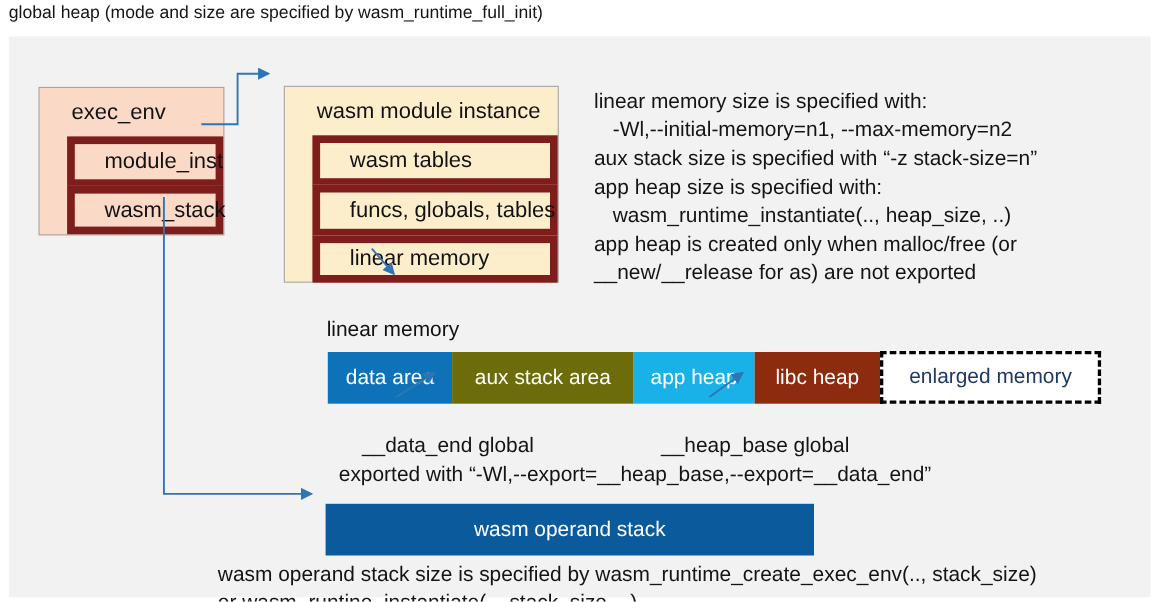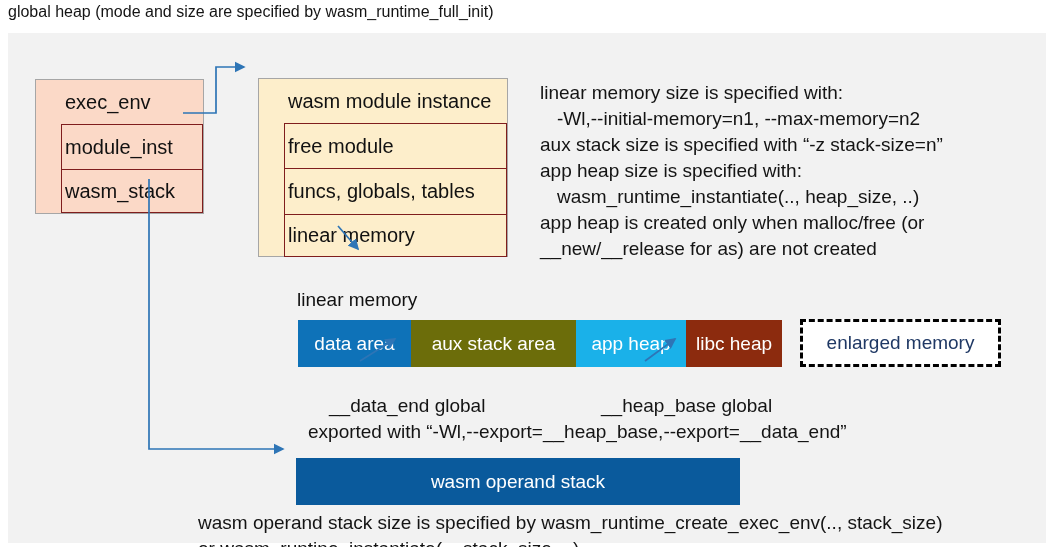--- a/index.html
+++ b/index.html
@@ -6,40 +6,40 @@
   body { font-family:"Liberation Sans", sans-serif; color:#111111; }
   .stage { position:relative; width:1054px; height:547px; background:#ffffff; overflow:hidden; }
   .title { position:absolute; left:8px; top:3px; font-size:16px; color:#141414; white-space:nowrap; }
   .panel { position:absolute; left:8px; top:33px; width:1038px; height:510px; background:#f2f2f2; }
 
   
   .structbox { position:absolute; box-sizing:border-box; border:1px solid #a6a6a6; }
   .exec-env { left:27px; top:46px; width:169px; height:135px; background:#fbd9c7; }
   .mod-inst { left:250px; top:45px; width:250px; height:179px; background:#fdeecb; }
   .box-head { height:44px; display:flex; align-items:center; padding-left:13px; font-size:20px; white-space:nowrap;margin-left:16px; }
-  .inner-row { position:absolute; left:25px; right:0; box-sizing:border-box; border:1px solid #7f1d1d;
-               display:flex; align-items:center; padding-left:3px; font-size:20px; white-space:nowrap; }
+  .inner-row { position:absolute; left:25px; right:0; box-sizing:border-box; border:7px solid #7f1d1d;
+               display:flex; align-items:center; padding-left:27px; font-size:20px; white-space:nowrap; }
   .exec-env .inner-row { background:#fbd9c7; }
   .mod-inst .inner-row { background:#fdeecb; }
   .exec-r0 { top:44px; height:46px; }
   .exec-r1 { top:89px; height:44px; }
   .mi-r0 { top:44px; height:46px; }
   .mi-r1 { top:89px; height:47px; }
   .mi-r2 { top:135px; height:43px; }
 
   
   .notes { position:absolute; left:532px; top:47px; font-size:19px; line-height:26px; color:#141414; }
   .notes div { white-space:nowrap; }
   .notes .indent { padding-left:17px; }
 
   
   .lm-label { position:absolute; left:289px; top:256px; font-size:19px; }
   .membar { position:absolute; left:290px; top:287px; height:47px; display:flex; }
   .seg { display:flex; align-items:center; justify-content:center; color:#ffffff; font-size:19px; white-space:nowrap; }
-  .seg0 { width:113px; } .seg1 { width:165px; } .seg2 { width:110px; } .seg3 { width:96px; }
+  .seg0 { width:113px; } .seg1 { width:165px; } .seg2 { width:110px; } .seg3 { width:114px; }
   .enlarged { position:absolute; left:792px; top:286px; width:201px; height:48px; box-sizing:border-box;
               background:#ffffff; border:3px dashed #000000; display:flex; align-items:center; justify-content:center;
               font-size:19px; white-space:nowrap; }
 
   
   .ann { position:absolute; font-size:19px; white-space:nowrap; color:#141414; }
   .ann-dataend { left:321px; top:362px; }
   .ann-heapbase { left:593px; top:362px; }
   .ann-exported { left:300px; top:388px; }
 
@@ -65,33 +65,33 @@
   <div class="panel">
 
     <div class="structbox exec-env">
       <div class="box-head">exec_env</div>
       <div class="inner-row exec-r0">module_inst</div>
       <div class="inner-row exec-r1">wasm_stack</div>
     </div>
 
     <div class="structbox mod-inst">
       <div class="box-head">wasm module instance</div>
-      <div class="inner-row mi-r0">free module</div>
+      <div class="inner-row mi-r0">wasm tables</div>
       <div class="inner-row mi-r1">funcs, globals, tables</div>
       <div class="inner-row mi-r2">linear memory</div>
     </div>
 
     <div class="notes">
       <div>linear memory size is specified with:</div>
       <div class="indent">-Wl,--initial-memory=n1, --max-memory=n2</div>
       <div>aux stack size is specified with “-z stack-size=n”</div>
       <div>app heap size is specified with:</div>
       <div class="indent">wasm_runtime_instantiate(.., heap_size, ..)</div>
       <div>app heap is created only when malloc/free (or</div>
-      <div>__new/__release for as) are not created</div>
+      <div>__new/__release for as) are not exported</div>
     </div>
 
     <div class="lm-label">linear memory</div>
     <div class="membar">
       <div class="seg seg0" style="background: rgb(14, 114, 184);">data area</div>
       <div class="seg seg1" style="background: rgb(108, 109, 10);">aux stack area</div>
       <div class="seg seg2" style="background: rgb(26, 177, 233);">app heap</div>
       <div class="seg seg3" style="background: rgb(140, 43, 14);">libc heap</div>
     </div>
     <div class="enlarged" style="color: rgb(31, 56, 100);">enlarged memory</div>

